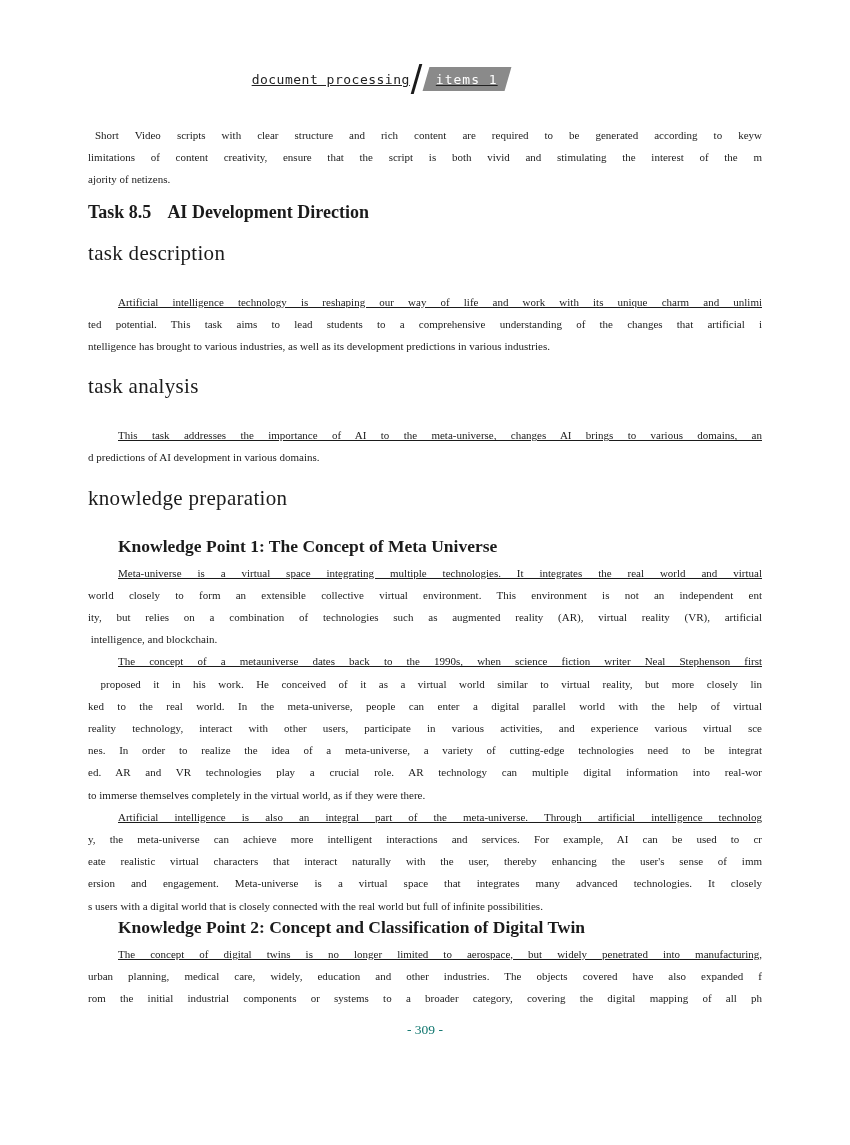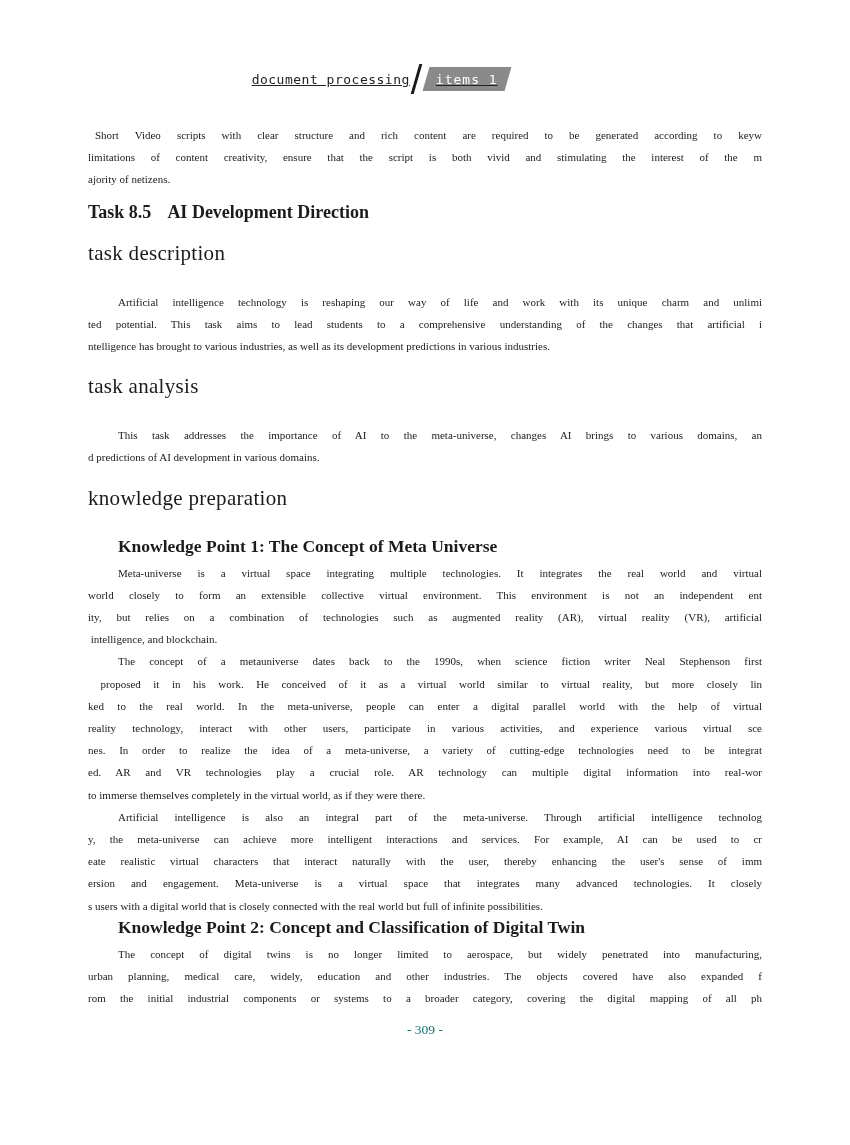--- a/index.html
+++ b/index.html
@@ -62,21 +62,21 @@
     font-size: 11px;
     line-height: 22.2px;
     white-space: pre-wrap;
     text-align: left;
   }
   .line.jl {
     text-align: justify;
     text-align-last: justify;
   }
   .para[data-indent="small"]  .line:first-child { text-indent: 7px; }
-  .para[data-indent="normal"] .line:first-child { text-indent: 30px; }
+  .para[data-indent="normal"] .line:first-child { text-indent: 30px; text-decoration: underline; }
 
   h1, h2, h3 { font-weight: 400; }
   .task-title {
     margin: 10px 0 18px 0;
     text-align: left;
     font-size: 18px;
     font-weight: 700;
     line-height: 22px;
   }
   .task-title .task-num { margin-right: 16px; }

